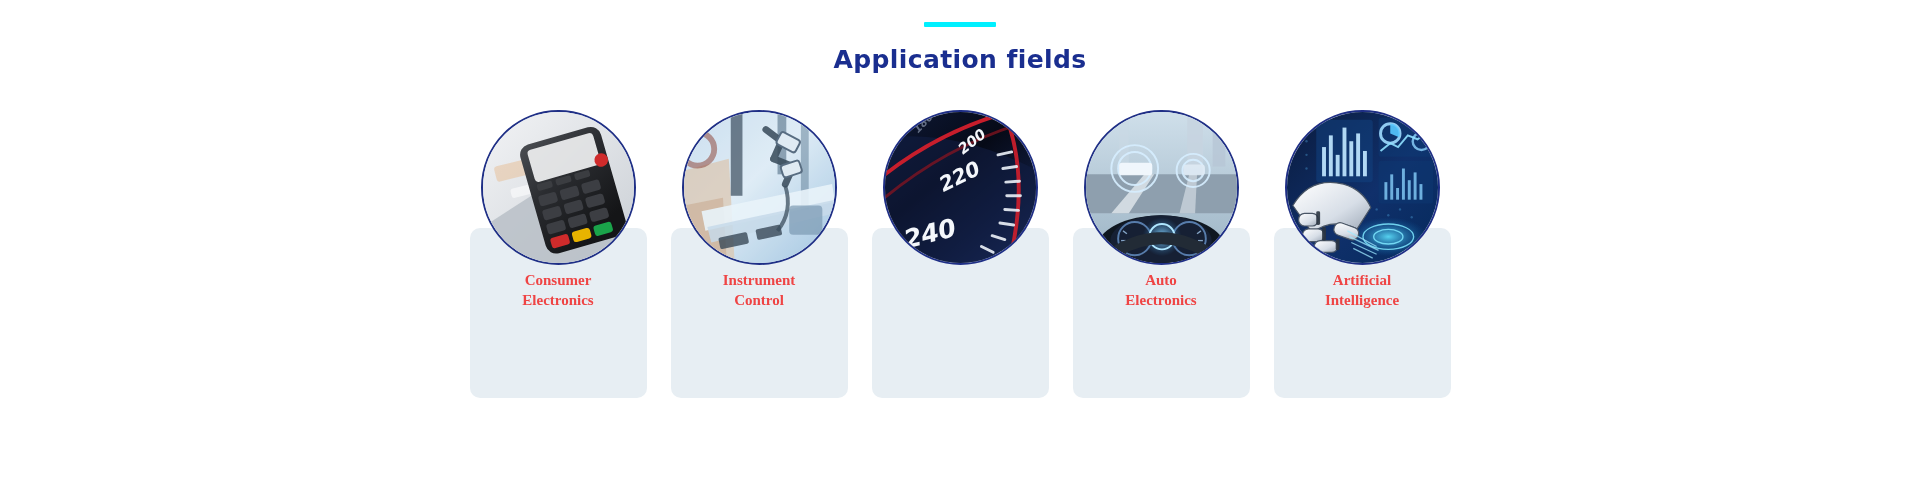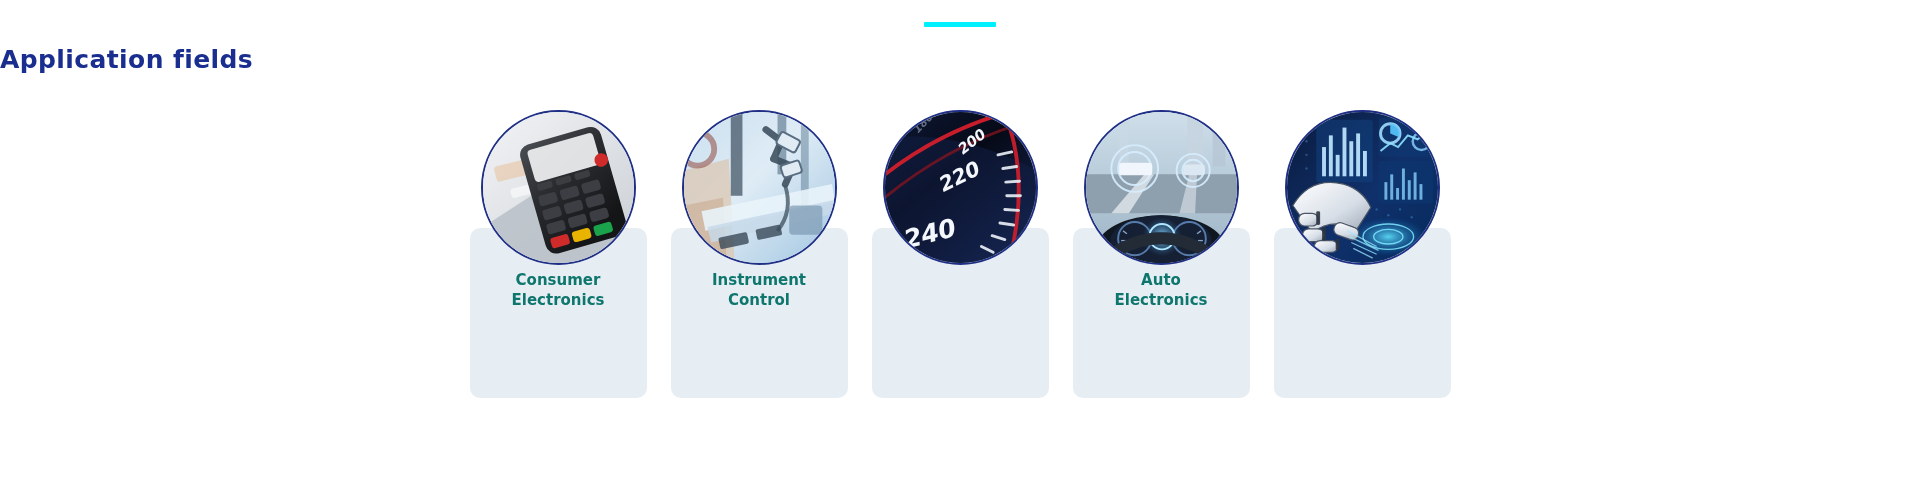--- a/index.html
+++ b/index.html
@@ -11,20 +11,21 @@
     width: 1920px;
     height: 484px;
     overflow: hidden;
     font-family: "DejaVu Sans", "Liberation Sans", sans-serif;
     position: relative;
   }
 
   
   .header {
     width: 100%;
+    text-align: center;
     padding-top: 22px;
   }
   .accent-bar {
     width: 72px;
     height: 5px;
     background: #00f0ff;
     margin: 0 auto 20px auto;
     border-radius: 1px;
   }
   .page-title {
@@ -81,22 +82,23 @@
   }
   .card-label {
     position: absolute;
     z-index: 3;
     top: 160px;
     left: 0;
     width: 177px;
     text-align: center;
     font-size: 15px;
     font-weight: bold;
-    color: #0f766e;
+    color: #ef4444;
     line-height: 1.35;
+    font-family: Liberation Serif, serif;
   }
 </style>
 </head>
 <body>
 
 <div class="header">
   <div class="accent-bar"></div>
   <div class="page-title">Application fields</div>
 </div>
 
@@ -397,15 +399,19 @@
         </g>
 
         <g stroke="#9fe9ff" stroke-width="1.3" opacity="0.75">
           <line x1="62" y1="122" x2="92" y2="138"></line>
           <line x1="64" y1="128" x2="94" y2="142"></line>
           <line x1="66" y1="134" x2="92" y2="146"></line>
           <line x1="68" y1="140" x2="88" y2="150"></line>
         </g>
       </svg>
     </div>
+    <div class="card-label">
+      <div>Artificial</div>
+      <div>Intelligence</div>
+    </div>
   </div>
 
 </div>
 
 </body></html>

